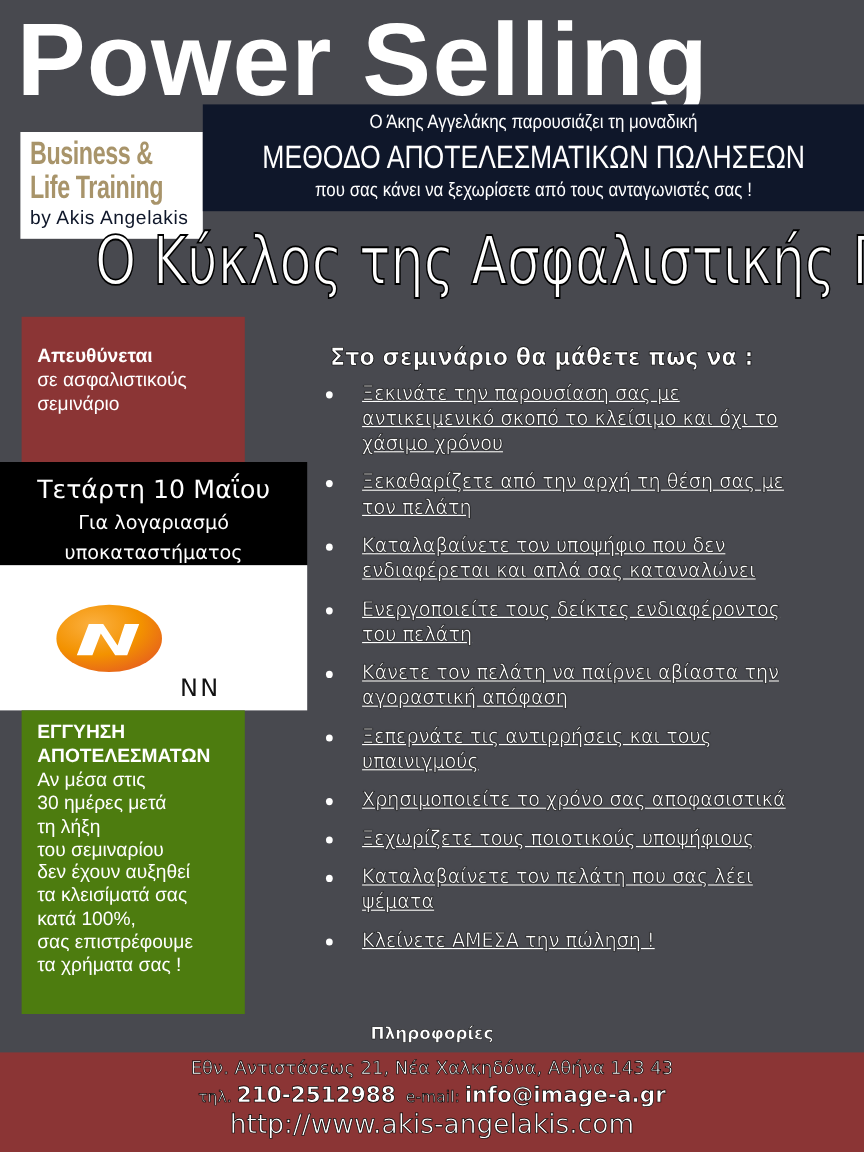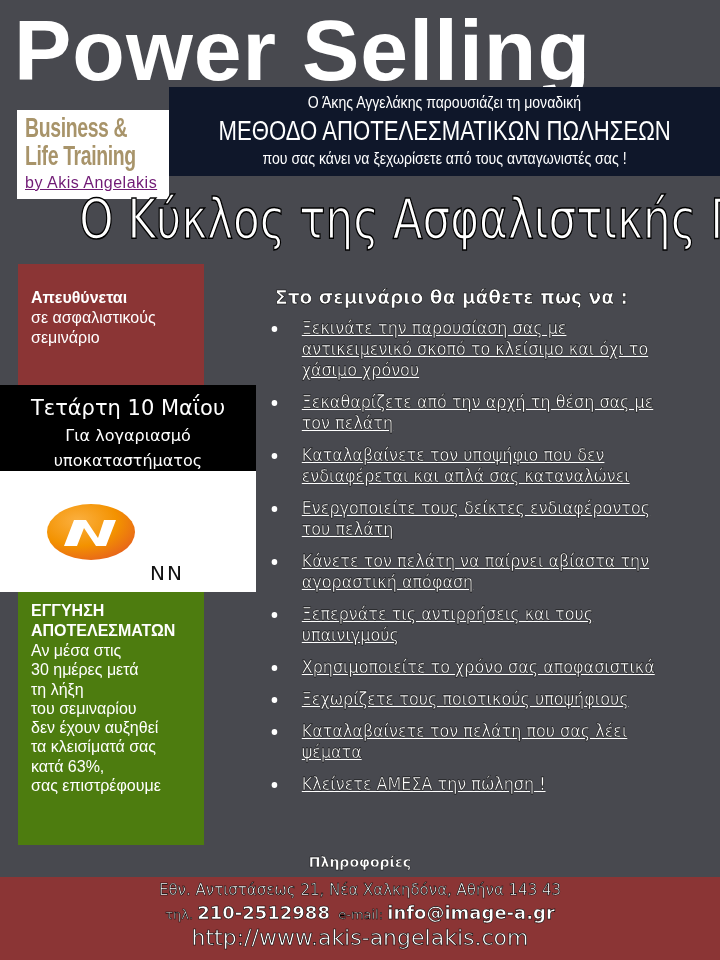--- a/index.html
+++ b/index.html
@@ -28,22 +28,22 @@
       margin-top: 23px;
     }
     .logo-line {
       font-family: "Liberation Sans", sans-serif;
       font-weight: bold; color: #a8946a;
       font-size: 27px; line-height: 28px;
       transform: scaleX(0.72); transform-origin: left;
       white-space: nowrap; letter-spacing: -0.5px;
     }
     .logo-by {
-      color: #701a75; font-size: 16px; line-height: 22px;
-      white-space: nowrap; margin-top: 2px; letter-spacing: 0.5px; text-decoration: underline;
+      color: #0f172a; font-size: 16px; line-height: 22px;
+      white-space: nowrap; margin-top: 2px; letter-spacing: 0.5px;
     }
 
     
     .banner {
       left: 169px; top: 87px; width: 551px; height: 89px;
       background: #0f172a;
       text-align: center;
       padding-top: 5px;
     }
     .banner-line1 { font-size: 16px; line-height: 22px; transform: scaleX(0.88); white-space: nowrap; }
@@ -203,22 +203,23 @@
 
 <div class="abs red-box-bottom">
   <div class="bold">ΕΓΓΥΗΣΗ</div>
   <div class="bold">ΑΠΟΤΕΛΕΣΜΑΤΩΝ</div>
   <div class="norm">Αν μέσα στις</div>
   <div class="norm">30 ημέρες μετά</div>
   <div class="norm">τη λήξη</div>
   <div class="norm">του σεμιναρίου</div>
   <div class="norm">δεν έχουν αυξηθεί</div>
   <div class="norm">τα κλεισίματά σας</div>
-  <div class="norm">κατά 63%,</div>
+  <div class="norm">κατά 100%,</div>
   <div class="norm">σας επιστρέφουμε</div>
+  <div class="norm">τα χρήματα σας !</div>
 </div>
 
 <div class="abs list-heading">Στο σεμινάριο θα μάθετε πως να :</div>
 <ul class="abs bullets">
   <li><span class="dot"></span><span>Ξεκινάτε την παρουσίαση σας με αντικειμενικό σκοπό το κλείσιμο και όχι το χάσιμο χρόνου</span></li>
   <li><span class="dot"></span><span>Ξεκαθαρίζετε από την αρχή τη θέση σας με τον πελάτη</span></li>
   <li><span class="dot"></span><span>Καταλαβαίνετε τον υποψήφιο που δεν ενδιαφέρεται και απλά σας καταναλώνει</span></li>
   <li><span class="dot"></span><span>Ενεργοποιείτε τους δείκτες ενδιαφέροντος του πελάτη</span></li>
   <li><span class="dot"></span><span>Κάνετε τον πελάτη να παίρνει αβίαστα την αγοραστική απόφαση</span></li>
   <li><span class="dot"></span><span>Ξεπερνάτε τις αντιρρήσεις και τους υπαινιγμούς</span></li>

